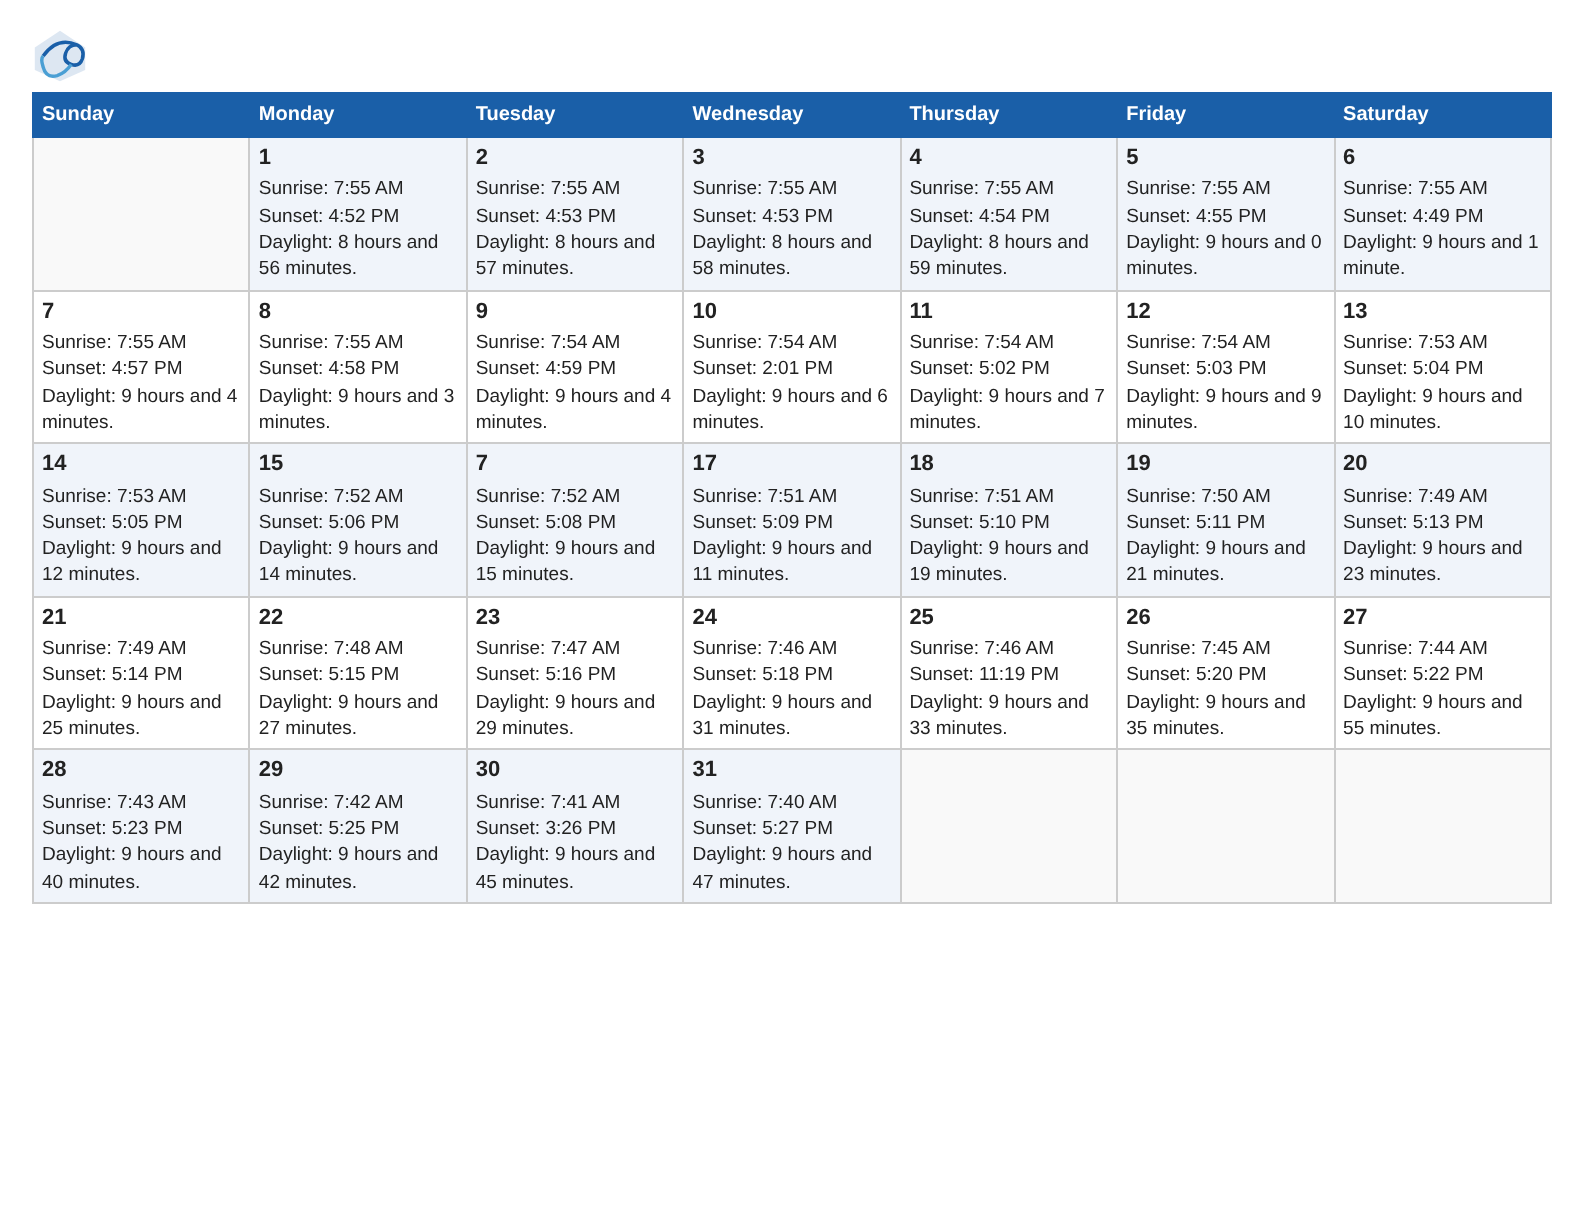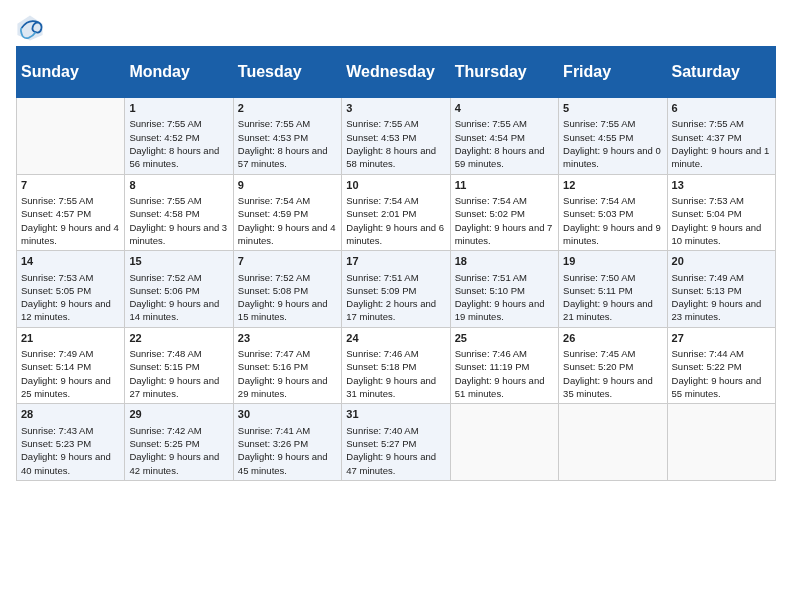--- a/index.html
+++ b/index.html
@@ -56,22 +56,22 @@
     table {
       width: 100%;
       border-collapse: collapse;
       table-layout: fixed;
     }
     thead tr {
       background: #1a5fa8;
       color: #fff;
     }
     thead th {
-      padding: 16px 4px;
-      font-size: 16px;
+      padding: 5px 4px;
+      font-size: 10px;
       font-weight: bold;
       border: 1px solid #1a5fa8;
       text-align: left;
     }
     tbody tr {
       background: #fff;
     }
     tbody tr:nth-child(odd) {
       background: #f0f4fa;
     }
@@ -129,46 +129,46 @@
         </tr>
     </thead>
     <tbody id="calendar-body">
     <tr>
           <td class="empty-cell"></td>
           <td><span class="day-num">1</span><span>Sunrise: 7:55 AM</span><br><span>Sunset: 4:52 PM</span><br><span>Daylight: 8 hours and 56 minutes.</span></td>
           <td><span class="day-num">2</span><span>Sunrise: 7:55 AM</span><br><span>Sunset: 4:53 PM</span><br><span>Daylight: 8 hours and 57 minutes.</span></td>
           <td><span class="day-num">3</span><span>Sunrise: 7:55 AM</span><br><span>Sunset: 4:53 PM</span><br><span>Daylight: 8 hours and 58 minutes.</span></td>
           <td><span class="day-num">4</span><span>Sunrise: 7:55 AM</span><br><span>Sunset: 4:54 PM</span><br><span>Daylight: 8 hours and 59 minutes.</span></td>
           <td><span class="day-num">5</span><span>Sunrise: 7:55 AM</span><br><span>Sunset: 4:55 PM</span><br><span>Daylight: 9 hours and 0 minutes.</span></td>
-          <td><span class="day-num">6</span><span>Sunrise: 7:55 AM</span><br><span>Sunset: 4:37 PM</span><br><span>Daylight: 9 hours and 1 minute.</span></td>
+          <td><span class="day-num">6</span><span>Sunrise: 7:55 AM</span><br><span>Sunset: 4:49 PM</span><br><span>Daylight: 9 hours and 1 minute.</span></td>
         </tr>
         <tr>
           <td><span class="day-num">7</span><span>Sunrise: 7:55 AM</span><br><span>Sunset: 4:57 PM</span><br><span>Daylight: 9 hours and 4 minutes.</span></td>
           <td><span class="day-num">8</span><span>Sunrise: 7:55 AM</span><br><span>Sunset: 4:58 PM</span><br><span>Daylight: 9 hours and 3 minutes.</span></td>
           <td><span class="day-num">9</span><span>Sunrise: 7:54 AM</span><br><span>Sunset: 4:59 PM</span><br><span>Daylight: 9 hours and 4 minutes.</span></td>
           <td><span class="day-num">10</span><span>Sunrise: 7:54 AM</span><br><span>Sunset: 2:01 PM</span><br><span>Daylight: 9 hours and 6 minutes.</span></td>
           <td><span class="day-num">11</span><span>Sunrise: 7:54 AM</span><br><span>Sunset: 5:02 PM</span><br><span>Daylight: 9 hours and 7 minutes.</span></td>
           <td><span class="day-num">12</span><span>Sunrise: 7:54 AM</span><br><span>Sunset: 5:03 PM</span><br><span>Daylight: 9 hours and 9 minutes.</span></td>
           <td><span class="day-num">13</span><span>Sunrise: 7:53 AM</span><br><span>Sunset: 5:04 PM</span><br><span>Daylight: 9 hours and 10 minutes.</span></td>
         </tr>
         <tr>
           <td><span class="day-num">14</span><span>Sunrise: 7:53 AM</span><br><span>Sunset: 5:05 PM</span><br><span>Daylight: 9 hours and 12 minutes.</span></td>
           <td><span class="day-num">15</span><span>Sunrise: 7:52 AM</span><br><span>Sunset: 5:06 PM</span><br><span>Daylight: 9 hours and 14 minutes.</span></td>
           <td><span class="day-num">7</span><span>Sunrise: 7:52 AM</span><br><span>Sunset: 5:08 PM</span><br><span>Daylight: 9 hours and 15 minutes.</span></td>
-          <td><span class="day-num">17</span><span>Sunrise: 7:51 AM</span><br><span>Sunset: 5:09 PM</span><br><span>Daylight: 2 hours and 17 minutes.</span></td>
+          <td><span class="day-num">17</span><span>Sunrise: 7:51 AM</span><br><span>Sunset: 5:09 PM</span><br><span>Daylight: 9 hours and 11 minutes.</span></td>
           <td><span class="day-num">18</span><span>Sunrise: 7:51 AM</span><br><span>Sunset: 5:10 PM</span><br><span>Daylight: 9 hours and 19 minutes.</span></td>
           <td><span class="day-num">19</span><span>Sunrise: 7:50 AM</span><br><span>Sunset: 5:11 PM</span><br><span>Daylight: 9 hours and 21 minutes.</span></td>
           <td><span class="day-num">20</span><span>Sunrise: 7:49 AM</span><br><span>Sunset: 5:13 PM</span><br><span>Daylight: 9 hours and 23 minutes.</span></td>
         </tr>
         <tr>
           <td><span class="day-num">21</span><span>Sunrise: 7:49 AM</span><br><span>Sunset: 5:14 PM</span><br><span>Daylight: 9 hours and 25 minutes.</span></td>
           <td><span class="day-num">22</span><span>Sunrise: 7:48 AM</span><br><span>Sunset: 5:15 PM</span><br><span>Daylight: 9 hours and 27 minutes.</span></td>
           <td><span class="day-num">23</span><span>Sunrise: 7:47 AM</span><br><span>Sunset: 5:16 PM</span><br><span>Daylight: 9 hours and 29 minutes.</span></td>
           <td><span class="day-num">24</span><span>Sunrise: 7:46 AM</span><br><span>Sunset: 5:18 PM</span><br><span>Daylight: 9 hours and 31 minutes.</span></td>
-          <td><span class="day-num">25</span><span>Sunrise: 7:46 AM</span><br><span>Sunset: 11:19 PM</span><br><span>Daylight: 9 hours and 51 minutes.</span></td>
+          <td><span class="day-num">25</span><span>Sunrise: 7:46 AM</span><br><span>Sunset: 11:19 PM</span><br><span>Daylight: 9 hours and 33 minutes.</span></td>
           <td><span class="day-num">26</span><span>Sunrise: 7:45 AM</span><br><span>Sunset: 5:20 PM</span><br><span>Daylight: 9 hours and 35 minutes.</span></td>
           <td><span class="day-num">27</span><span>Sunrise: 7:44 AM</span><br><span>Sunset: 5:22 PM</span><br><span>Daylight: 9 hours and 55 minutes.</span></td>
         </tr>
         <tr>
           <td><span class="day-num">28</span><span>Sunrise: 7:43 AM</span><br><span>Sunset: 5:23 PM</span><br><span>Daylight: 9 hours and 40 minutes.</span></td>
           <td><span class="day-num">29</span><span>Sunrise: 7:42 AM</span><br><span>Sunset: 5:25 PM</span><br><span>Daylight: 9 hours and 42 minutes.</span></td>
           <td><span class="day-num">30</span><span>Sunrise: 7:41 AM</span><br><span>Sunset: 3:26 PM</span><br><span>Daylight: 9 hours and 45 minutes.</span></td>
           <td><span class="day-num">31</span><span>Sunrise: 7:40 AM</span><br><span>Sunset: 5:27 PM</span><br><span>Daylight: 9 hours and 47 minutes.</span></td>
           <td class="empty-cell"></td>
           <td class="empty-cell"></td>

